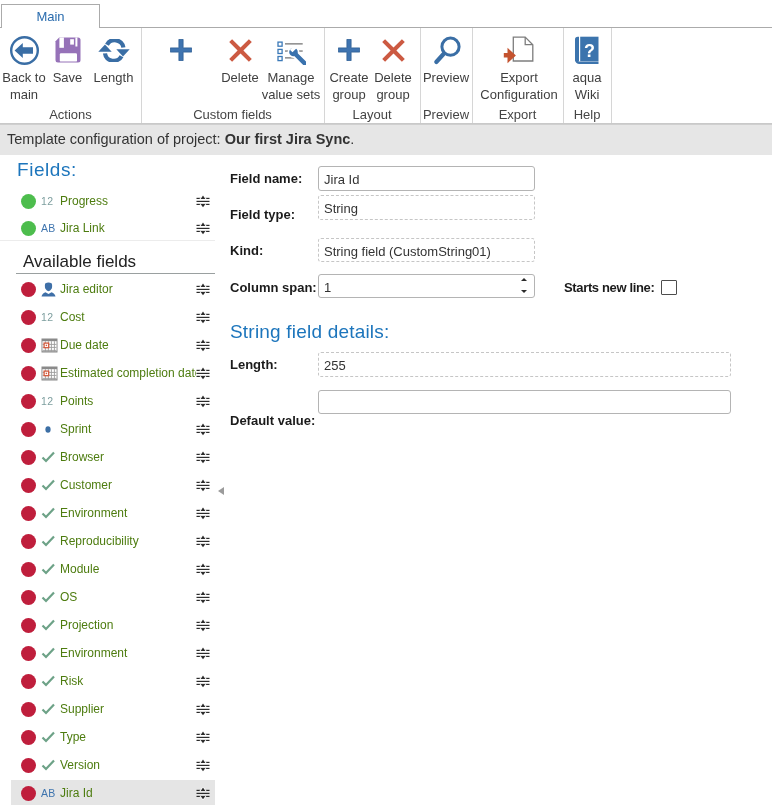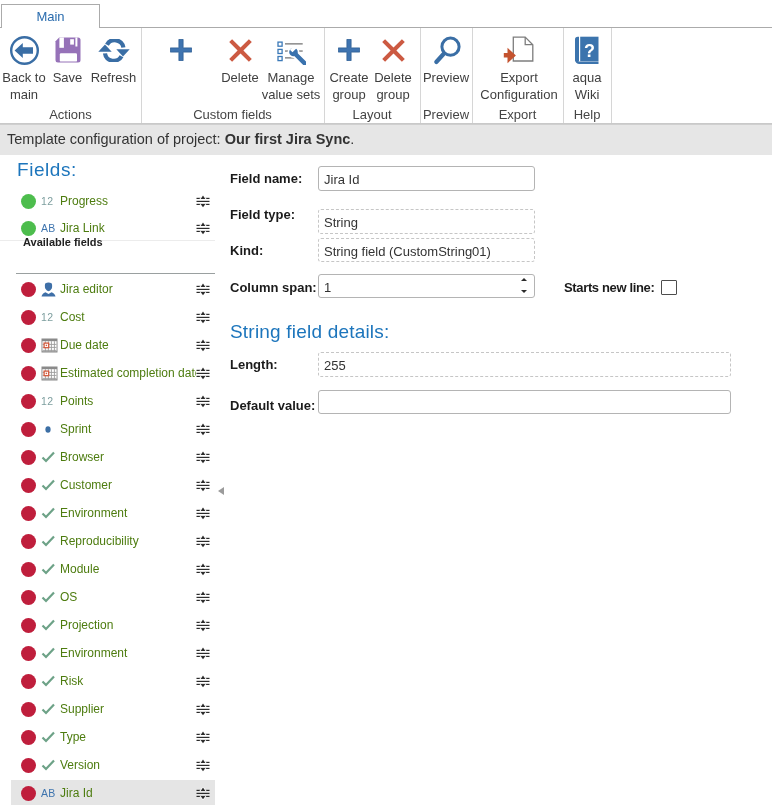--- a/index.html
+++ b/index.html
@@ -25,21 +25,21 @@
 .lrow{position:absolute;left:11px;width:204px;height:26px;display:flex;align-items:center;}
 .lrow.sel{background:#e5e5e5;}
 .dot{width:15px;height:15px;border-radius:50%;margin-left:10px;flex:none;}
 .dot.g{background:#4dbd4d;}
 .dot.r{background:#bf1e3c;}
 .islot{width:19px;margin-left:5px;flex:none;display:flex;align-items:center;justify-content:flex-start;font-size:10px;}
 .t12{color:#7d9e9e;font-size:10.5px;letter-spacing:0.5px;text-align:right;}
 .tAB{color:#3e74ae;font-size:10.5px;letter-spacing:0.2px;}
 .lbl{font-size:12px;color:#4d7c0f;white-space:nowrap;overflow:hidden;flex:1 1 auto;}
 .hnd{flex:none;margin-right:5px;}
-#avail{position:absolute;left:23px;top:236px;font-size:11px;font-weight:bold;color:#222;}
+#avail{position:absolute;left:23px;top:252px;font-size:17px;font-weight:normal;color:#222;}
 #availTop{position:absolute;left:0;top:240px;width:215px;height:1px;background:#ececec;}
 #availLine{position:absolute;left:16px;top:273px;width:199px;height:1px;background:#9aa0a0;}
 #splitArrow{position:absolute;left:218px;top:487px;width:0;height:0;border-top:4.5px solid transparent;border-bottom:4.5px solid transparent;border-right:6.5px solid #9b9b9b;}
 
 .flab{position:absolute;left:230px;font-size:13px;font-weight:bold;color:#1b1b1b;}
 .fbox{position:absolute;left:318px;width:217px;height:24.5px;border:1px solid #b4b4b4;border-radius:3px;background:#fff;
  font-size:13px;color:#333;line-height:26px;padding-left:5px;}
 .fbox.dash{border:1px dashed #c6c6c6;}
 .fbox.wide{width:413px;}
 #secH{position:absolute;left:230px;top:321px;font-size:19px;letter-spacing:0.2px;color:#1c75bc;}
@@ -87,21 +87,21 @@
   </div>
   <div class="rbtn" style="left:83px;width:61px;height:96px">
     <div class="ricon">
         <svg width="32" height="23" viewBox="0 0 32 23">
       <path d="M9.0 5.7 A 8.7 8.2 0 0 1 25.4 8.4" fill="none" stroke="#3a6ea5" stroke-width="4.2"></path>
       <path d="M23.5 17.2 A 8.7 8.2 0 0 1 7.0 14.4" fill="none" stroke="#3a6ea5" stroke-width="4.2"></path>
       <polygon points="0.3,12.8 13.7,12.8 7,5.4" fill="#3a6ea5"></polygon>
       <polygon points="18.3,10.2 31.7,10.2 25,17.6" fill="#3a6ea5"></polygon>
     </svg>
       </div>
-    <div class="rlab">Refresh</div>
+    <div class="rlab">Length</div>
   </div>
 
   <div class="rbtn" style="left:134px;width:93px;height:96px">
     <div class="ricon">
         <svg width="22" height="22" viewBox="0 0 22 22">
           <path d="M8.9 0.3 h4.2 v8.6 h8.6 v4.2 h-8.6 v8.6 h-4.2 v-8.6 h-8.6 v-4.2 h8.6 Z" fill="#3f74b0" stroke="#2f5f94" stroke-width="0.8"></path>
         </svg>
       </div>
   </div>
   <div class="rbtn" style="left:210px;width:60px;height:96px">
@@ -578,26 +578,26 @@
         <polygon points="7,0.6 9.4,3.9 4.6,3.9" fill="#2b2b2b"></polygon>
         <polygon points="7,13.4 10.6,8.8 3.4,8.8" fill="#fff"></polygon>
         <polygon points="7,12.2 9.4,8.9 4.6,8.9" fill="#2b2b2b"></polygon>
       </svg>
     </div>
 </div>
 
 <div class="flab" style="top:171px">Field name:</div>
 <div class="fbox" style="top:166px">Jira Id</div>
 <div class="flab" style="top:206.5px">Field type:</div>
-<div class="fbox dash" style="top:209px">String</div>
+<div class="fbox dash" style="top:195px">String</div>
 <div class="flab" style="top:243px">Kind:</div>
 <div class="fbox dash" style="top:237.5px">String field (CustomString01)</div>
 <div class="flab" style="top:279.5px">Column span:</div>
 <div class="fbox" style="top:273.5px">1</div>
 <div class="spin up" style="left:520.5px;top:277.7px"></div>
 <div class="spin dn" style="left:520.5px;top:290.4px"></div>
 <div class="flab" style="left:564px;top:279.5px;letter-spacing:-0.35px">Starts new line:</div>
 <div id="chk"></div>
 <div id="secH">String field details:</div>
 <div class="flab" style="top:356.5px">Length:</div>
 <div class="fbox dash wide" style="top:352px">255</div>
-<div class="flab" style="top:398px">Default value:</div>
+<div class="flab" style="top:413px">Default value:</div>
 <div class="fbox wide" style="top:389.5px"></div>
 
 </body></html>

